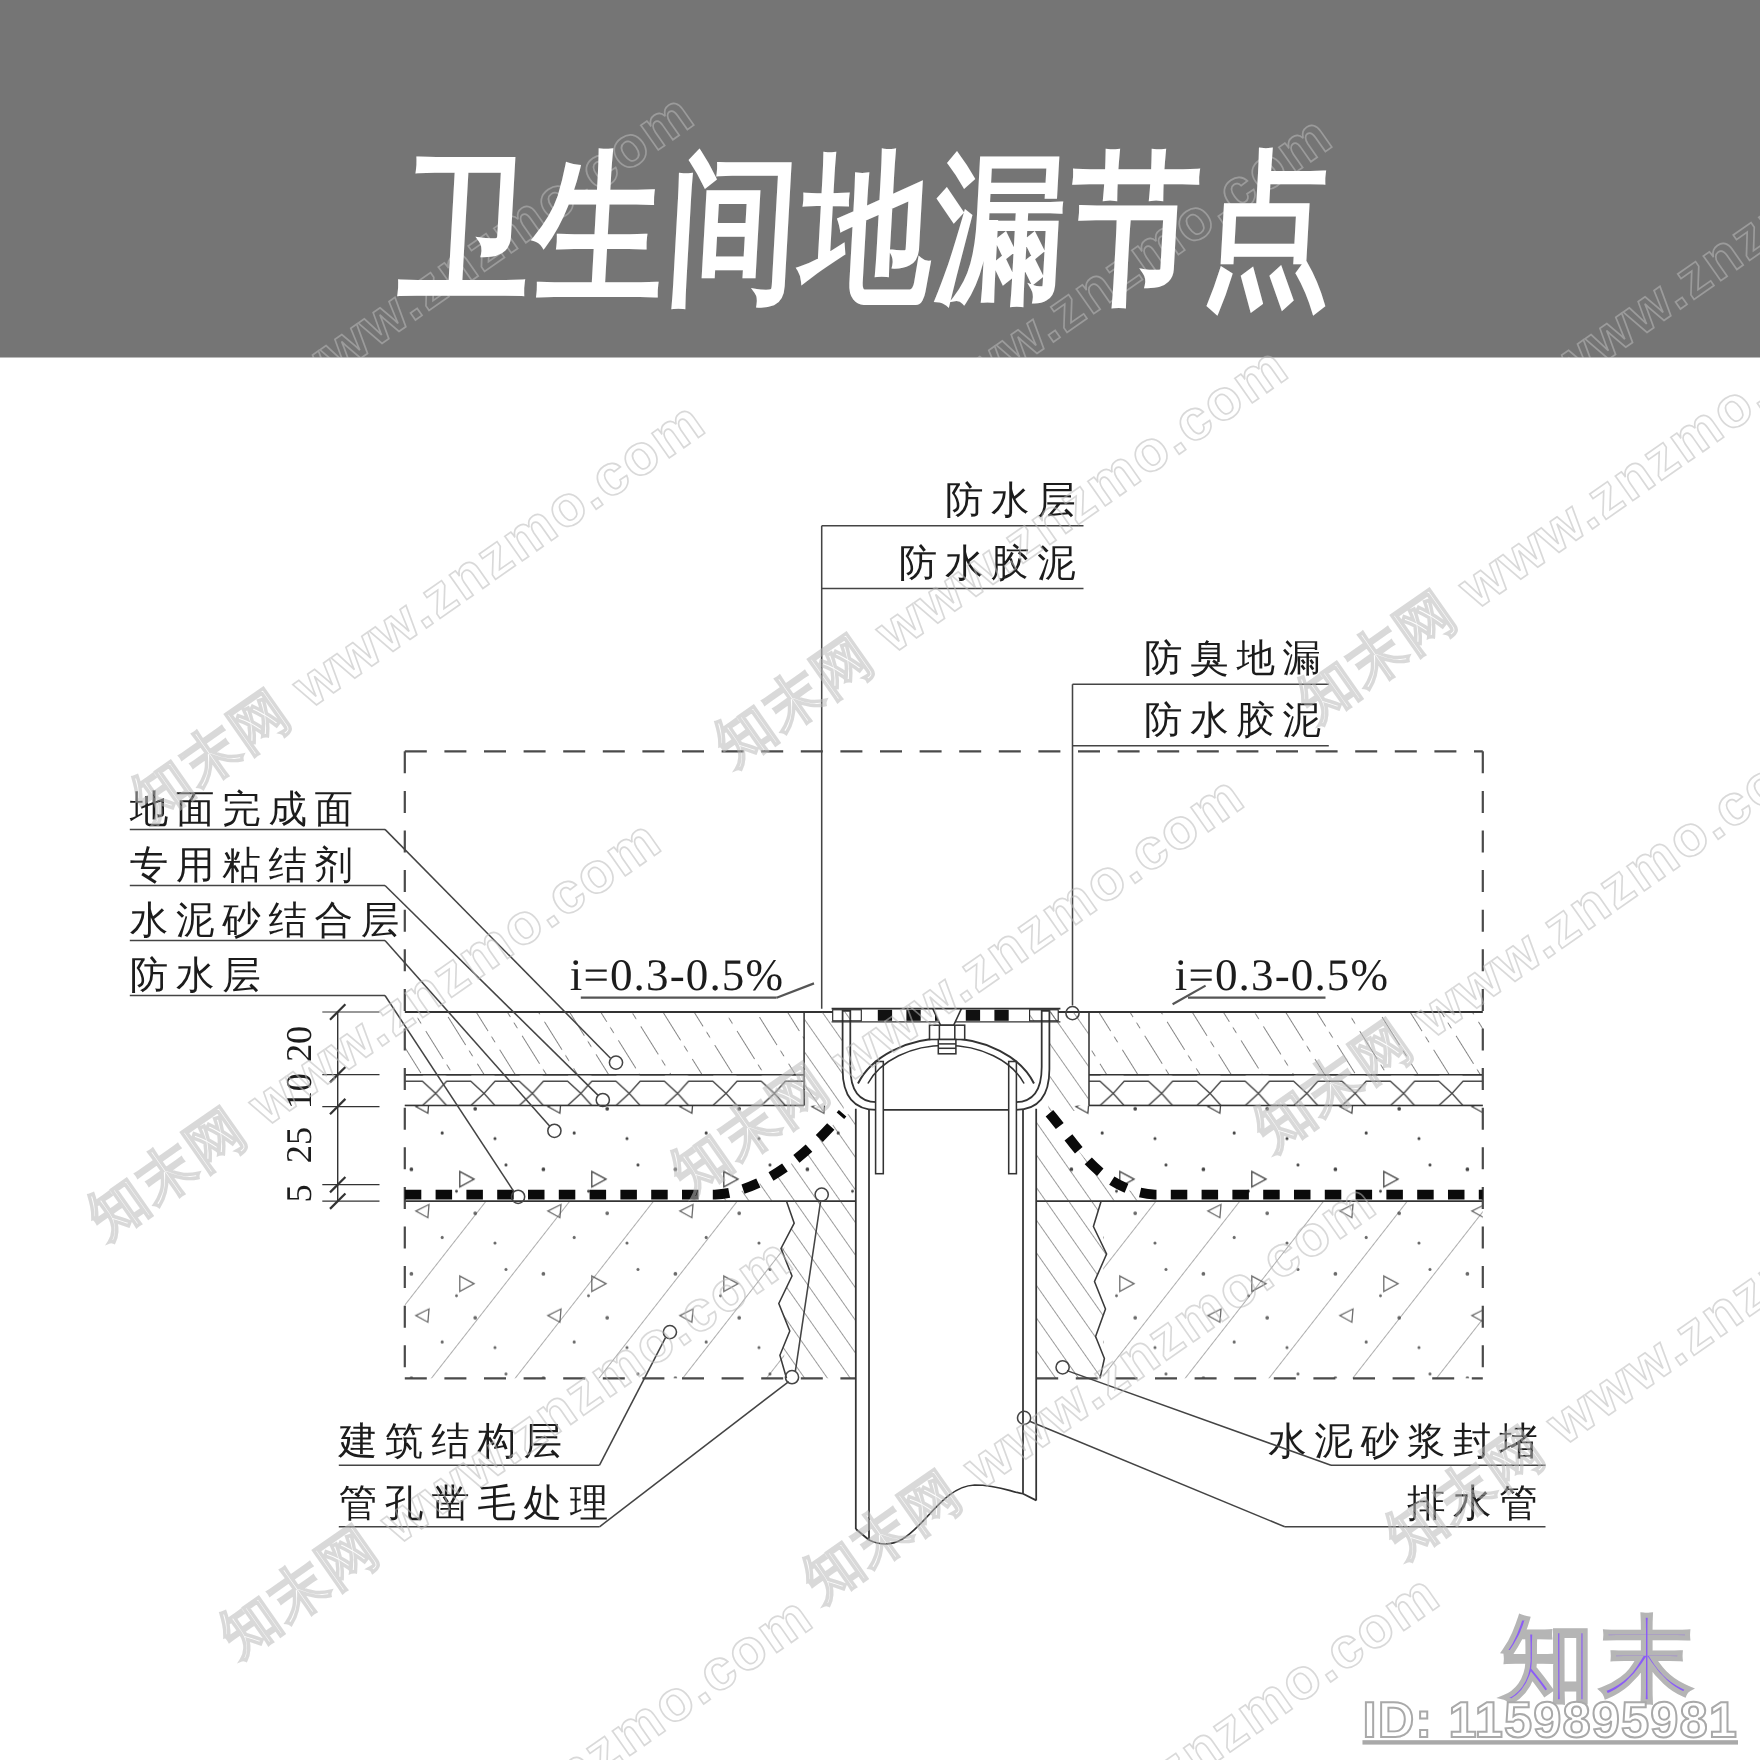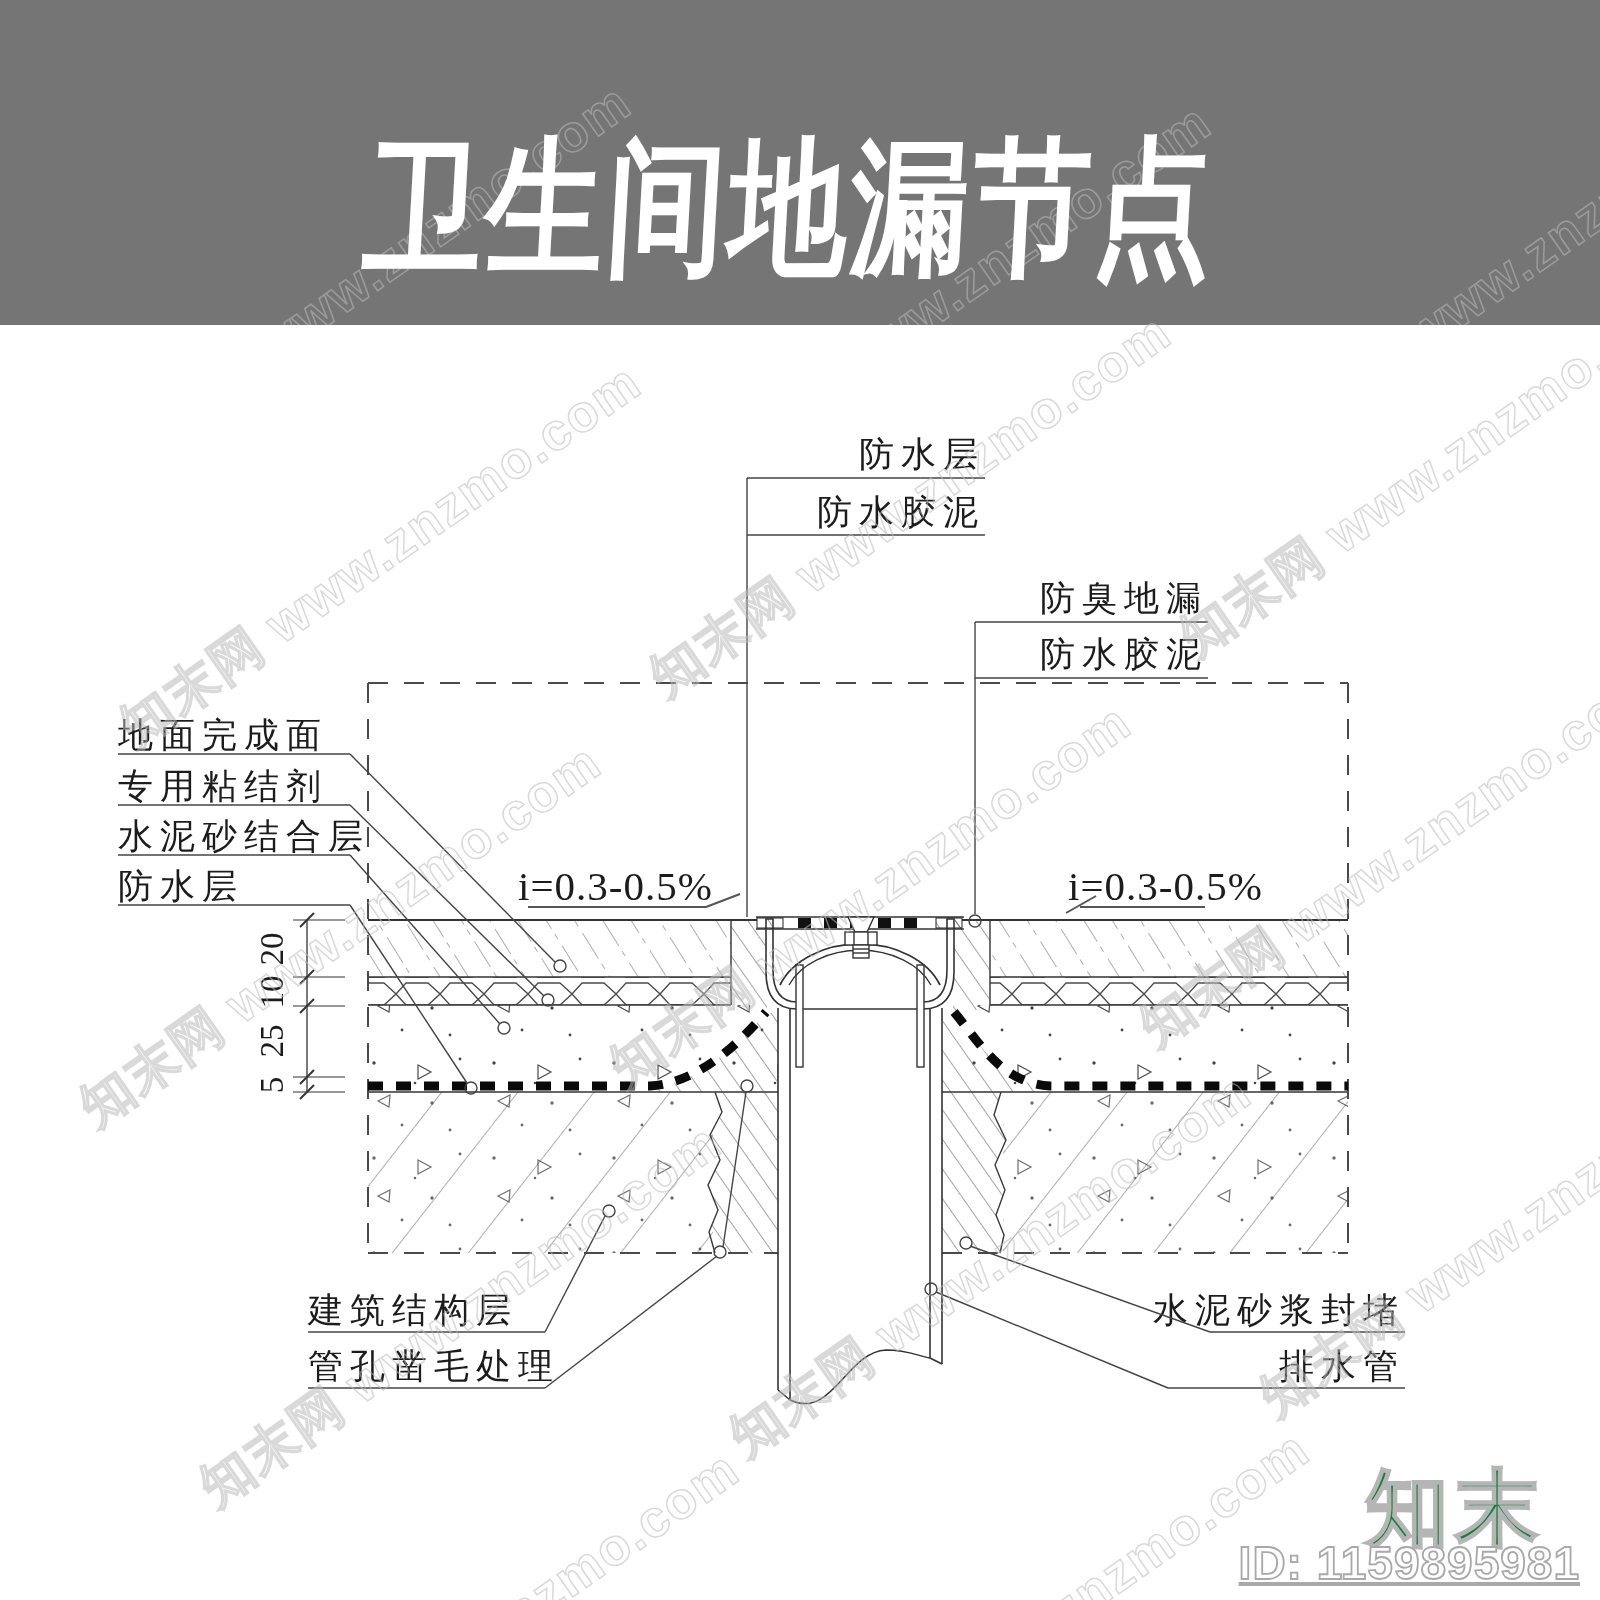--- a/index.html
+++ b/index.html
@@ -32,21 +32,21 @@
   
   .drawing{position:absolute;left:0;top:330px;z-index:10;}
   svg text{font-family:"Liberation Serif","DejaVu Serif",serif;}
   .cn{font-size:35px;fill:#1c1c1c;letter-spacing:7px;}
   .dim{font-size:33px;fill:#1c1c1c;}
   .slope{font-size:41px;fill:#1c1c1c;letter-spacing:1px;}
   
   .brand-logo{
     position:absolute;right:55px;top:1452px;z-index:60;
     font-size:84px;font-weight:bold;letter-spacing:6px;
-    color:#15803d;-webkit-text-stroke:2px #b5b5b5;
+    color:#8b5cf6;-webkit-text-stroke:2px #b5b5b5;
     font-family:"Liberation Sans","DejaVu Sans",sans-serif;
   }
   .brand-id{
     position:absolute;right:20px;top:1536px;z-index:60;
     font-size:46px;font-weight:bold;letter-spacing:1px;
     color:#ffffff;-webkit-text-stroke:1.8px #a9a9a9;
     font-family:"Liberation Sans","DejaVu Sans",sans-serif;
     text-decoration:underline;
   }
 </style>

